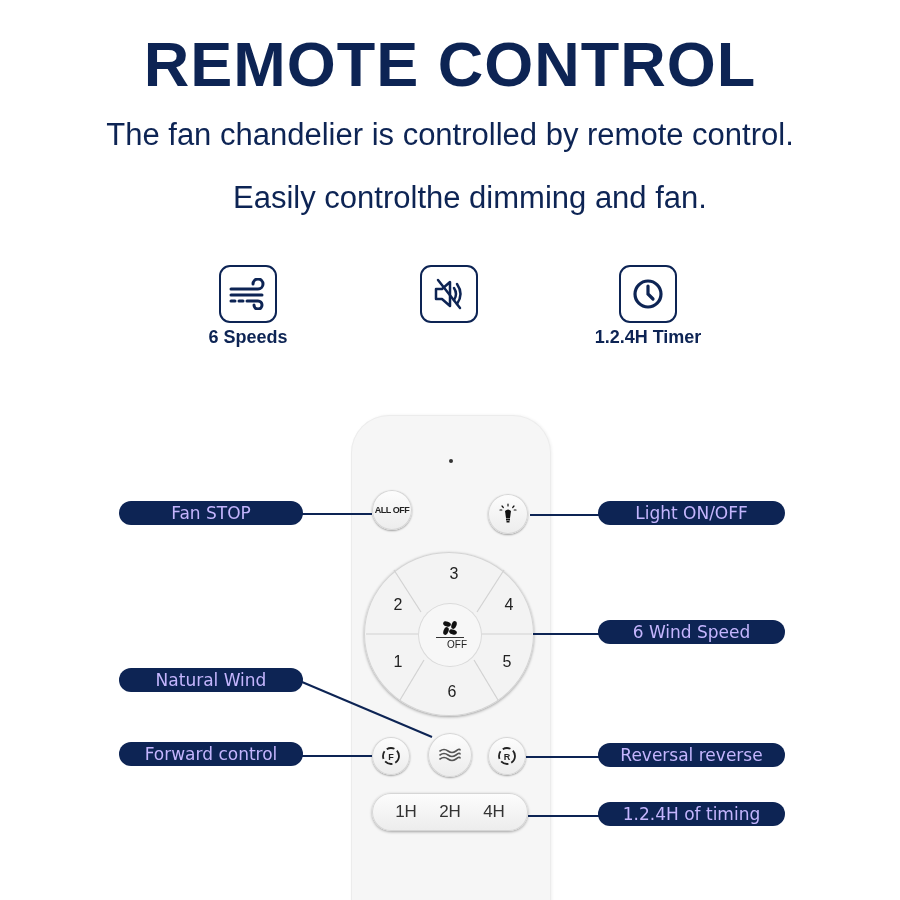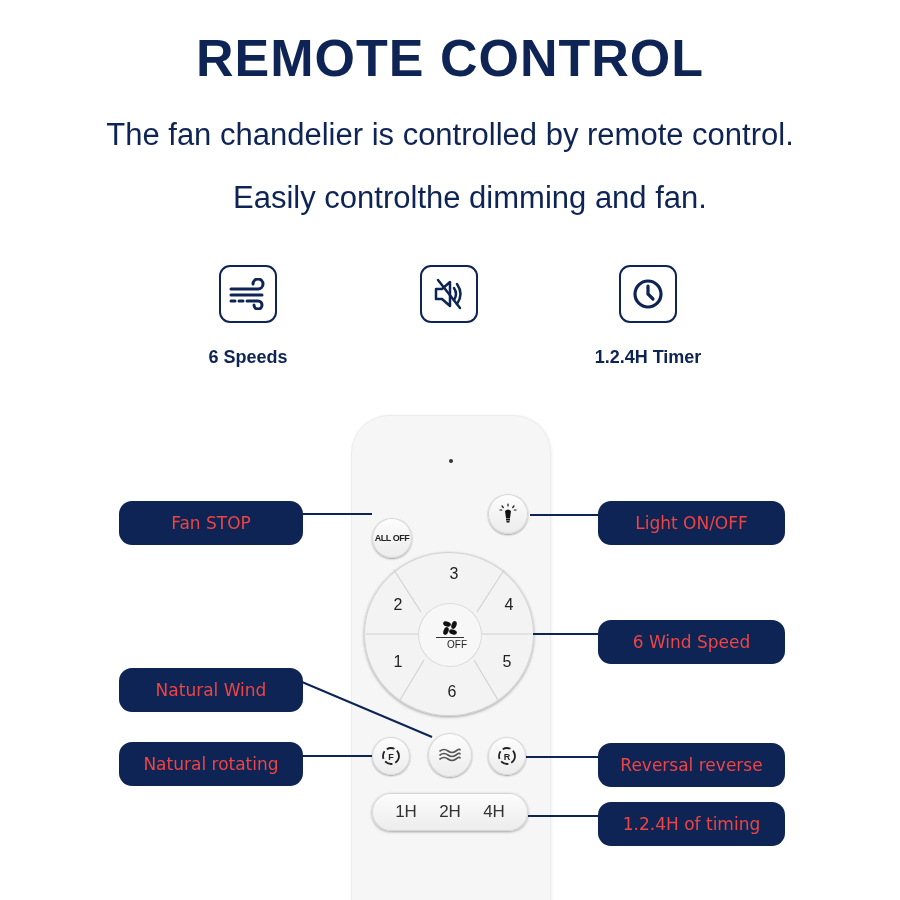--- a/index.html
+++ b/index.html
@@ -1,42 +1,42 @@
 <!DOCTYPE html>
 <html><head>
 <meta charset="utf-8">
 <style>
   html, body { margin:0; padding:0; background:#ffffff; }
   body { width:900px; height:900px; position:relative; overflow:hidden;
          font-family:"Liberation Sans", sans-serif; color:#0d2454; }
   .abs { position:absolute; }
   .title { left:0; width:900px; top:28px; text-align:center; font-weight:bold;
-           font-size:52px; letter-spacing:1px; color:#0d2454; }
+           font-size:63px; letter-spacing:1px; color:#0d2454; }
   .sub { left:0; width:900px; text-align:center; font-size:31px; color:#0d2454; }
   .feat { width:180px; text-align:center; }
   .feat .box { width:58px; height:58px; border:2.5px solid #0d2454; border-radius:11px;
                margin:0 auto; display:flex; align-items:center; justify-content:center; box-sizing:border-box; }
-  .feat .lbl { margin-top:24px; font-weight:bold; font-size:18px; color:#0d2454; }
+  .feat .lbl { margin-top:4px; font-weight:bold; font-size:18px; color:#0d2454; }
   .remote { left:351px; top:415px; width:200px; height:500px; background:#f6f6f6;
             border-radius:38px 38px 0 0; box-shadow: inset 0 0 0 1px #ececec, 1px 0 3px rgba(0,0,0,0.06); }
   .dot { left:449px; top:459px; width:4px; height:4px; border-radius:50%; background:#333; }
   .rbtn { width:40px; height:40px; border-radius:50%; background:linear-gradient(#fdfdfd,#ececec);
           box-shadow:0 1px 2px rgba(0,0,0,0.35), inset 0 0 0 1px #d6d6d6;
           display:flex; align-items:center; justify-content:center; font-size:10px; color:#222; font-weight:bold; }
   .dial { left:364px; top:552px; width:170px; height:164px; border-radius:50%;
           background:#f3f3f3; box-shadow:0 1px 3px rgba(0,0,0,0.35), inset 0 0 0 1px #d4d4d4; }
   .num { font-size:16px; color:#222; width:20px; text-align:center; }
   .center { left:418px; top:603px; width:64px; height:64px; border-radius:50%;
             background:#f7f7f7; box-shadow:inset 0 0 0 1px #dadada; display:flex; flex-direction:column;
             align-items:center; justify-content:center; }
   .timer { left:372px; top:793px; width:156px; height:38px; border-radius:19px;
            background:linear-gradient(#fdfdfd,#ececec); box-shadow:0 1px 3px rgba(0,0,0,0.35), inset 0 0 0 1px #d6d6d6;
            display:flex; align-items:center; justify-content:space-around; padding:9px 12px; box-sizing:border-box;
            font-size:17px; color:#333; }
-  .pill { height:44px; border-radius:13px; background:#0d2454; color:#ef4444; font-size:19px;
+  .pill { height:24px; border-radius:13px; background:#0d2454; color:#c4b5fd; font-size:19px;
           display:flex; align-items:center; justify-content:center; font-family:"DejaVu Sans", sans-serif;
           font-size:17px; }
   .line { background:#0d2454; height:2px; }
 </style>
 </head>
 <body>
 
 <div class="abs title">REMOTE CONTROL</div>
 <div class="abs sub" style="top:117px;">The fan chandelier is controlled by remote control.</div>
 <div class="abs sub" style="top:180px;padding-left:20px;">Easily controlthe dimming and fan.</div>
@@ -67,21 +67,21 @@
       <circle cx="18" cy="18" r="13"></circle>
       <path d="M18 10 V18 L23 23"></path>
     </svg>
   </div>
   <div class="lbl" style="">1.2.4H Timer</div>
 </div>
 
 <div class="abs remote"></div>
 <div class="abs dot"></div>
 
-<div class="abs rbtn" style="left:372px; top:518px;">
+<div class="abs rbtn" style="left:372px; top:490px;">
   <span style="font-size:9px; letter-spacing:-0.5px; font-family:'Liberation Sans Narrow','Liberation Sans',sans-serif;">ALL OFF</span>
 </div>
 <div class="abs rbtn" style="left:488px; top:494px;">
   <svg width="22" height="22" viewBox="0 0 22 22">
     <path d="M8 8 Q11 5 14 8 L13 15 H9 Z" fill="#111"></path>
     <rect x="9" y="15.5" width="4" height="2" fill="#111"></rect>
     <rect x="9.5" y="18" width="3" height="1.5" fill="#111"></rect>
     <g stroke="#111" stroke-width="1.2" stroke-linecap="round">
       <path d="M11 1 V3"></path>
         <path d="M5 3 L6.3 4.5"></path>
@@ -156,15 +156,15 @@
 <div class="abs line" style="left:526px; top:756px; width:74px;"></div>
 <div class="abs line" style="left:528px; top:815px; width:72px;"></div>
 <svg class="abs" style="left:300px; top:680px;" width="140" height="60" viewBox="0 0 140 60">
   <line x1="2" y1="2" x2="132" y2="57" stroke="#0d2454" stroke-width="2"></line>
 </svg>
 
 <div class="abs pill" style="left:119px; top:501px; width:184px;">Fan STOP</div>
 <div class="abs pill" style="left:598px; top:501px; width:187px;">Light ON/OFF</div>
 <div class="abs pill" style="left:598px; top:620px; width:187px;">6 Wind Speed</div>
 <div class="abs pill" style="left:119px; top:668px; width:184px;">Natural Wind</div>
-<div class="abs pill" style="left:119px; top:742px; width:184px;">Natural rotating</div>
+<div class="abs pill" style="left:119px; top:742px; width:184px;">Forward control</div>
 <div class="abs pill" style="left:598px; top:743px; width:187px;">Reversal reverse</div>
 <div class="abs pill" style="left:598px; top:802px; width:187px;">1.2.4H of timing</div>
 
 </body></html>

